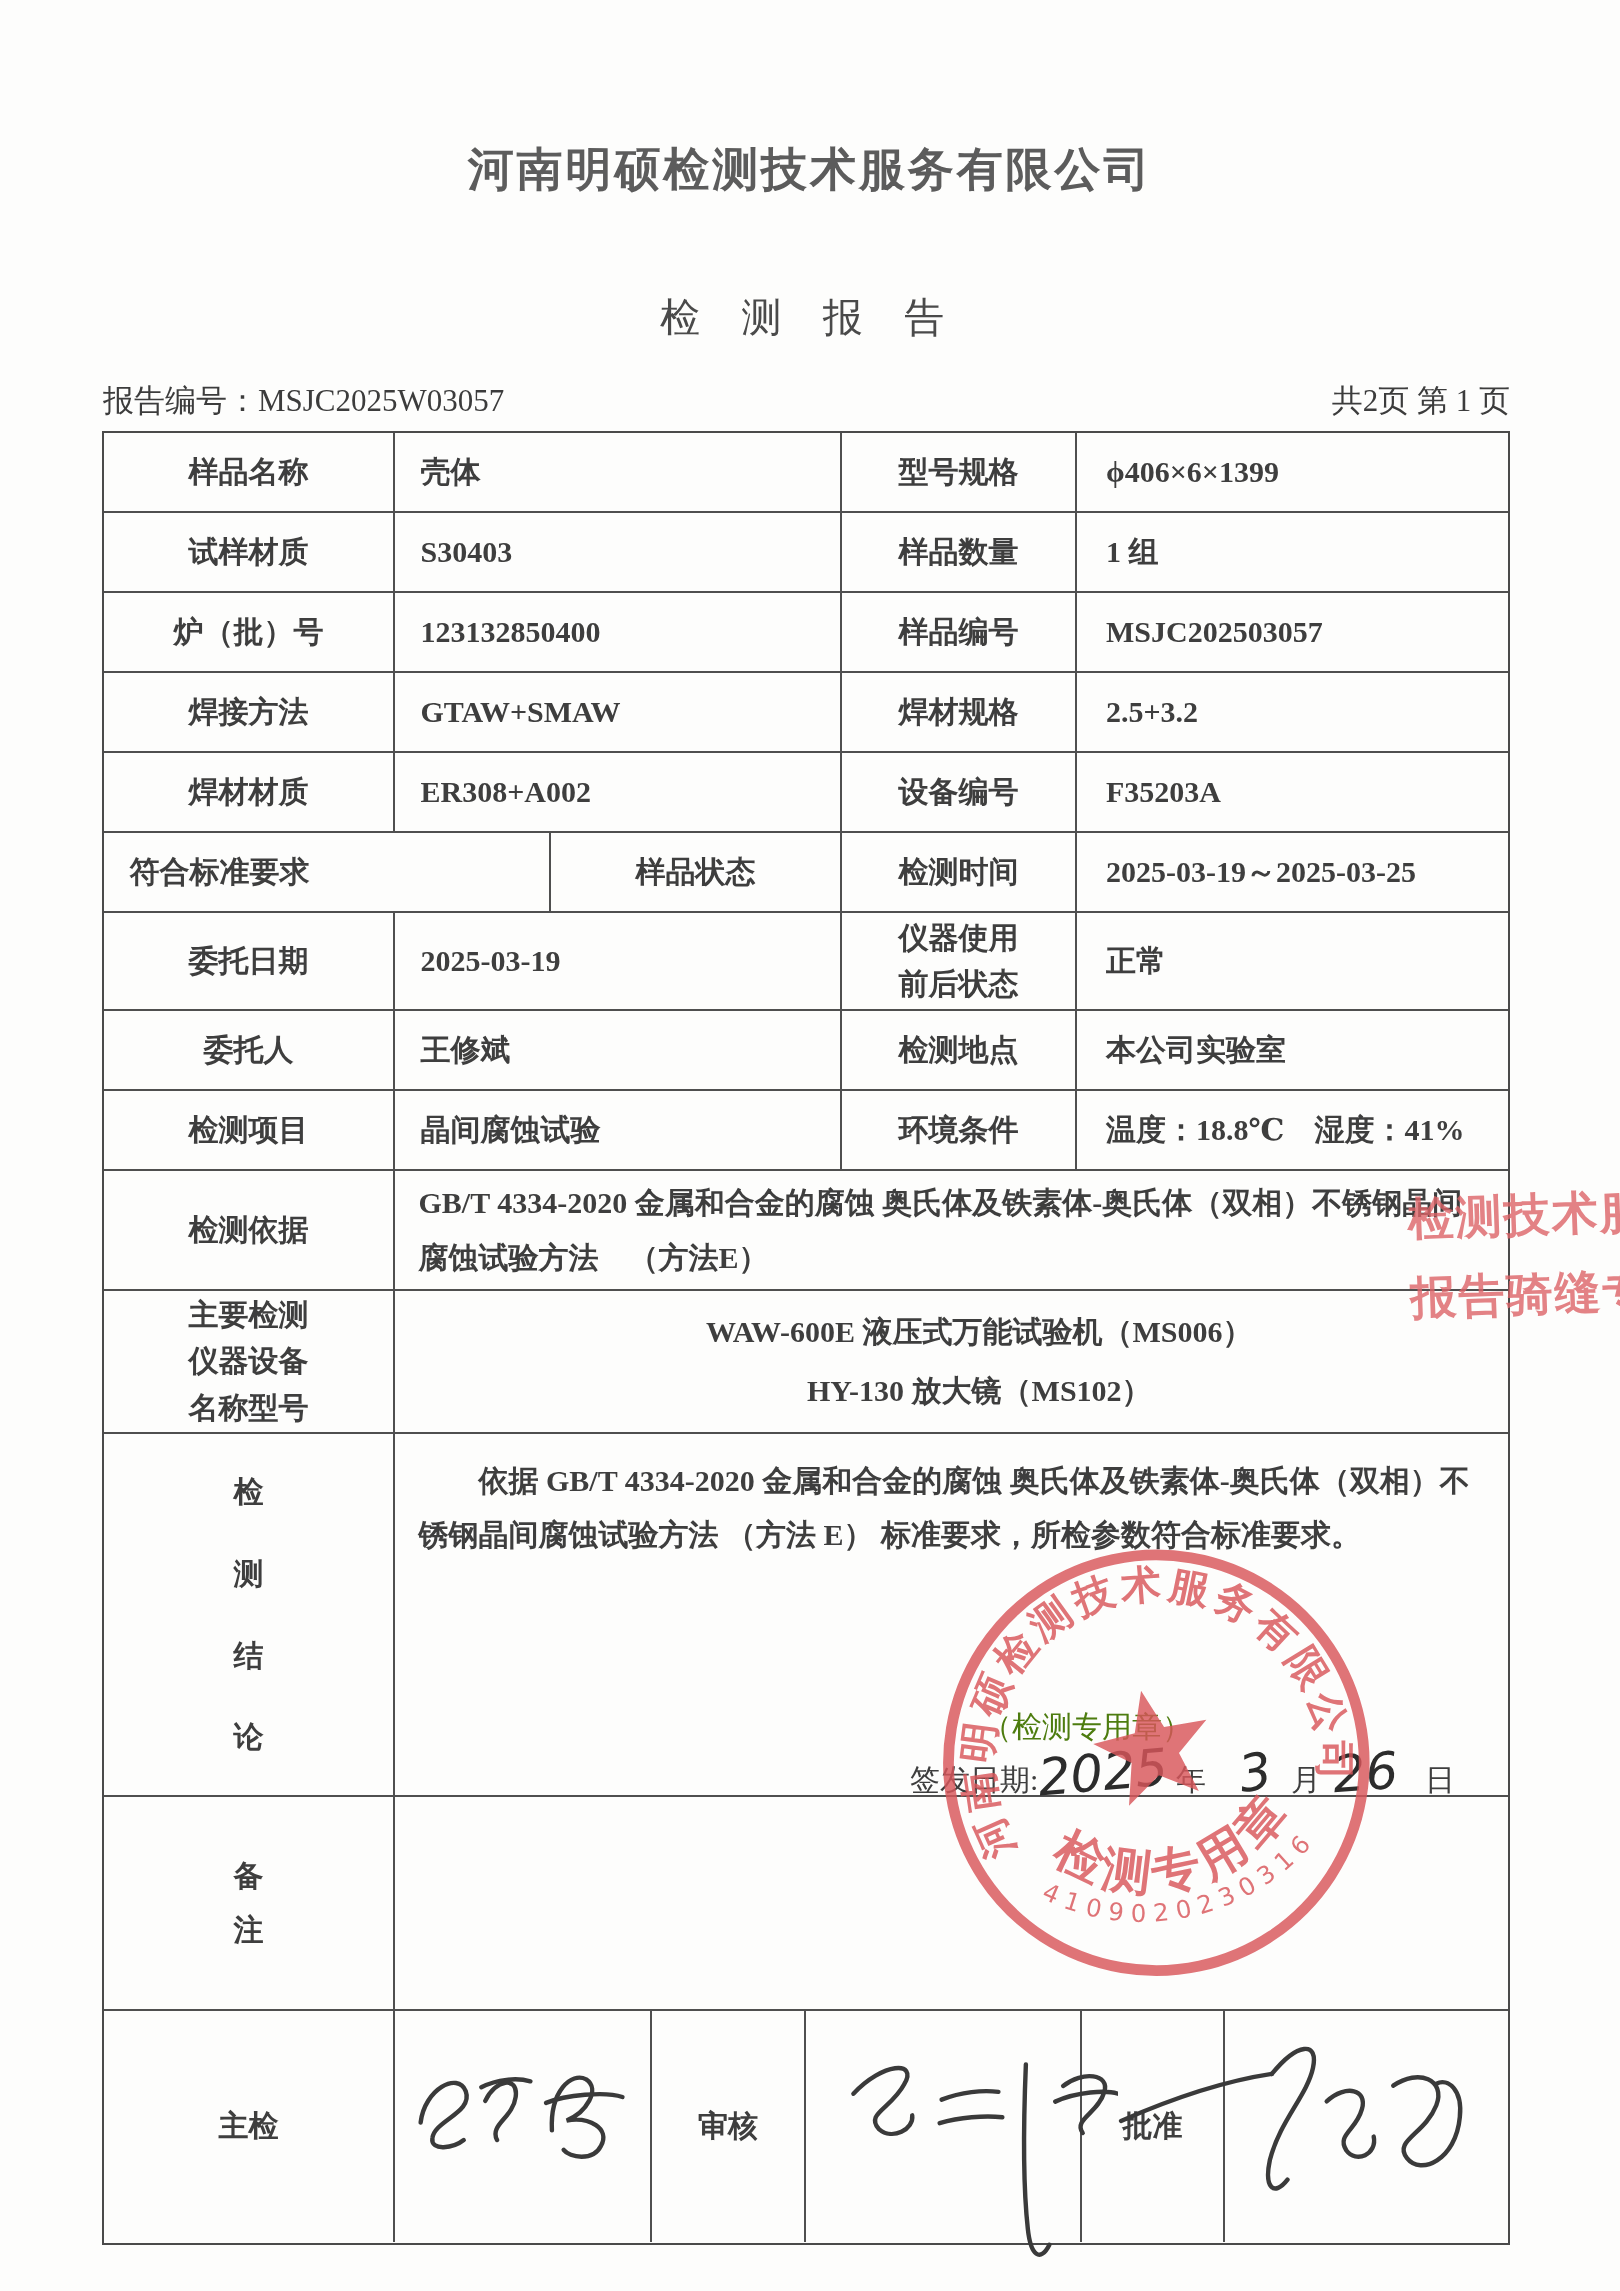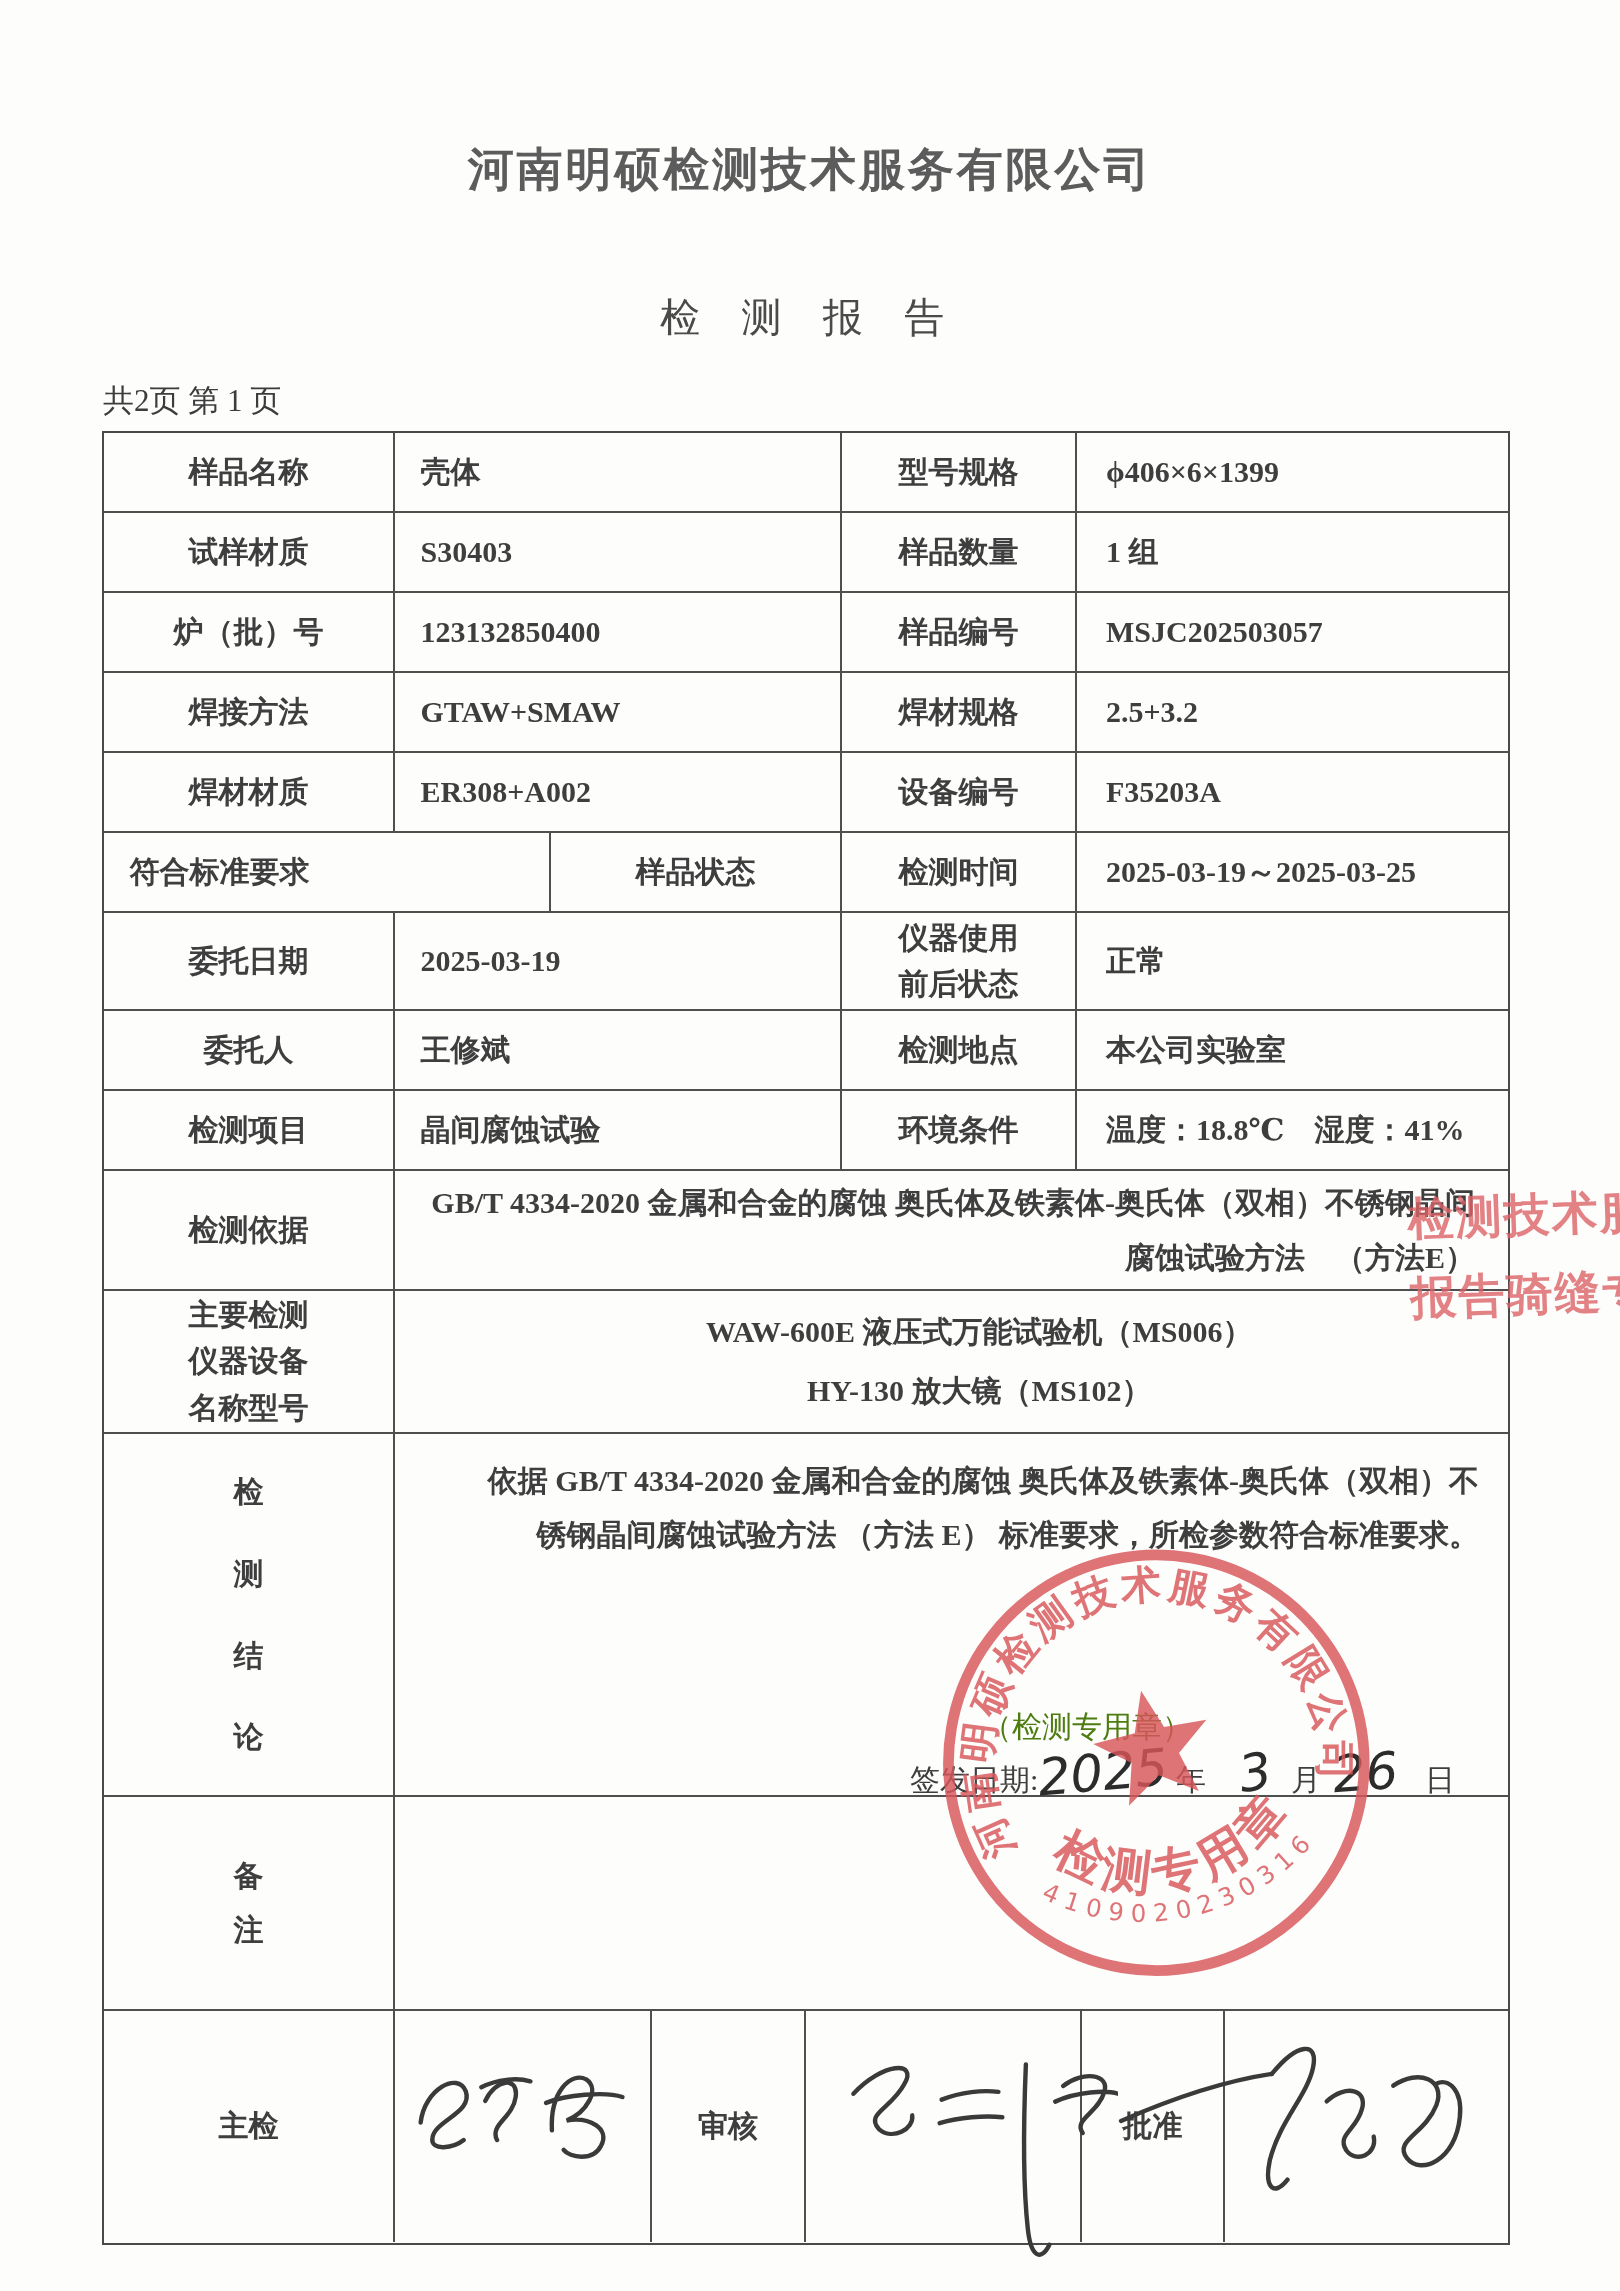--- a/index.html
+++ b/index.html
@@ -31,21 +31,21 @@
     width: 1408px; height: 1814px;
     border: 2.9px solid #4a4a4a;
     font-weight: bold;
   }
   .row { display: flex; border-bottom: 2px solid #4f4f4f; }
   .row:last-child { border-bottom: none; }
   .h82 { height: 80px; } .h100 { height: 98px; } .h122 { height: 120px; }
   .h146 { height: 143px; gap: 32px; } .h370 { height: 363px; } .h218 { height: 214px; }
   .h236 { height: 231px; }
   .cell { border-right: 2px solid #4f4f4f; display: flex; align-items: center;
-          font-size: 30px; color: #3e3e3e; overflow: visible; text-align: right; }
+          font-size: 30px; color: #3e3e3e; overflow: visible; }
   .cell.last { border-right: none; }
   .c1 { width: 291px; justify-content: center; text-align: center; }
   .c2 { width: 447px; padding-left: 25.5px; }
   .c3 { width: 235px; justify-content: center; text-align: center; }
   .c4 { flex: 1; padding-left: 29px; }
   .wide-val { flex: 1; padding: 9.8px 33px 9.8px 23.5px; line-height: 1.85; align-items: center; }
   .wrap4 { display: inline-block; width: 4.1em; word-break: break-all;
            line-height: 1.55; text-align: center; }
   .vlabel { width: 1.15em; margin: 0 auto; word-break: break-all;
             text-align: center; }
@@ -83,20 +83,21 @@
 </style>
 </head>
 <body>
 
 <div id="page">
 
   <div class="company-title">河南明硕检测技术服务有限公司</div>
   <div class="doc-title">检 测 报 告</div>
 
   <div class="meta-line">
+    <div><span>报告编号：</span><span>MSJC2025W03057</span></div>
     <div>共2页 第 1 页</div>
   </div>
 
   <div class="tbl">
 
     <div class="row h82">
       <div class="cell c1">样品名称</div>
       <div class="cell c2">壳体</div>
       <div class="cell c3">型号规格</div>
       <div class="cell c4 last">ϕ406×6×1399</div>

